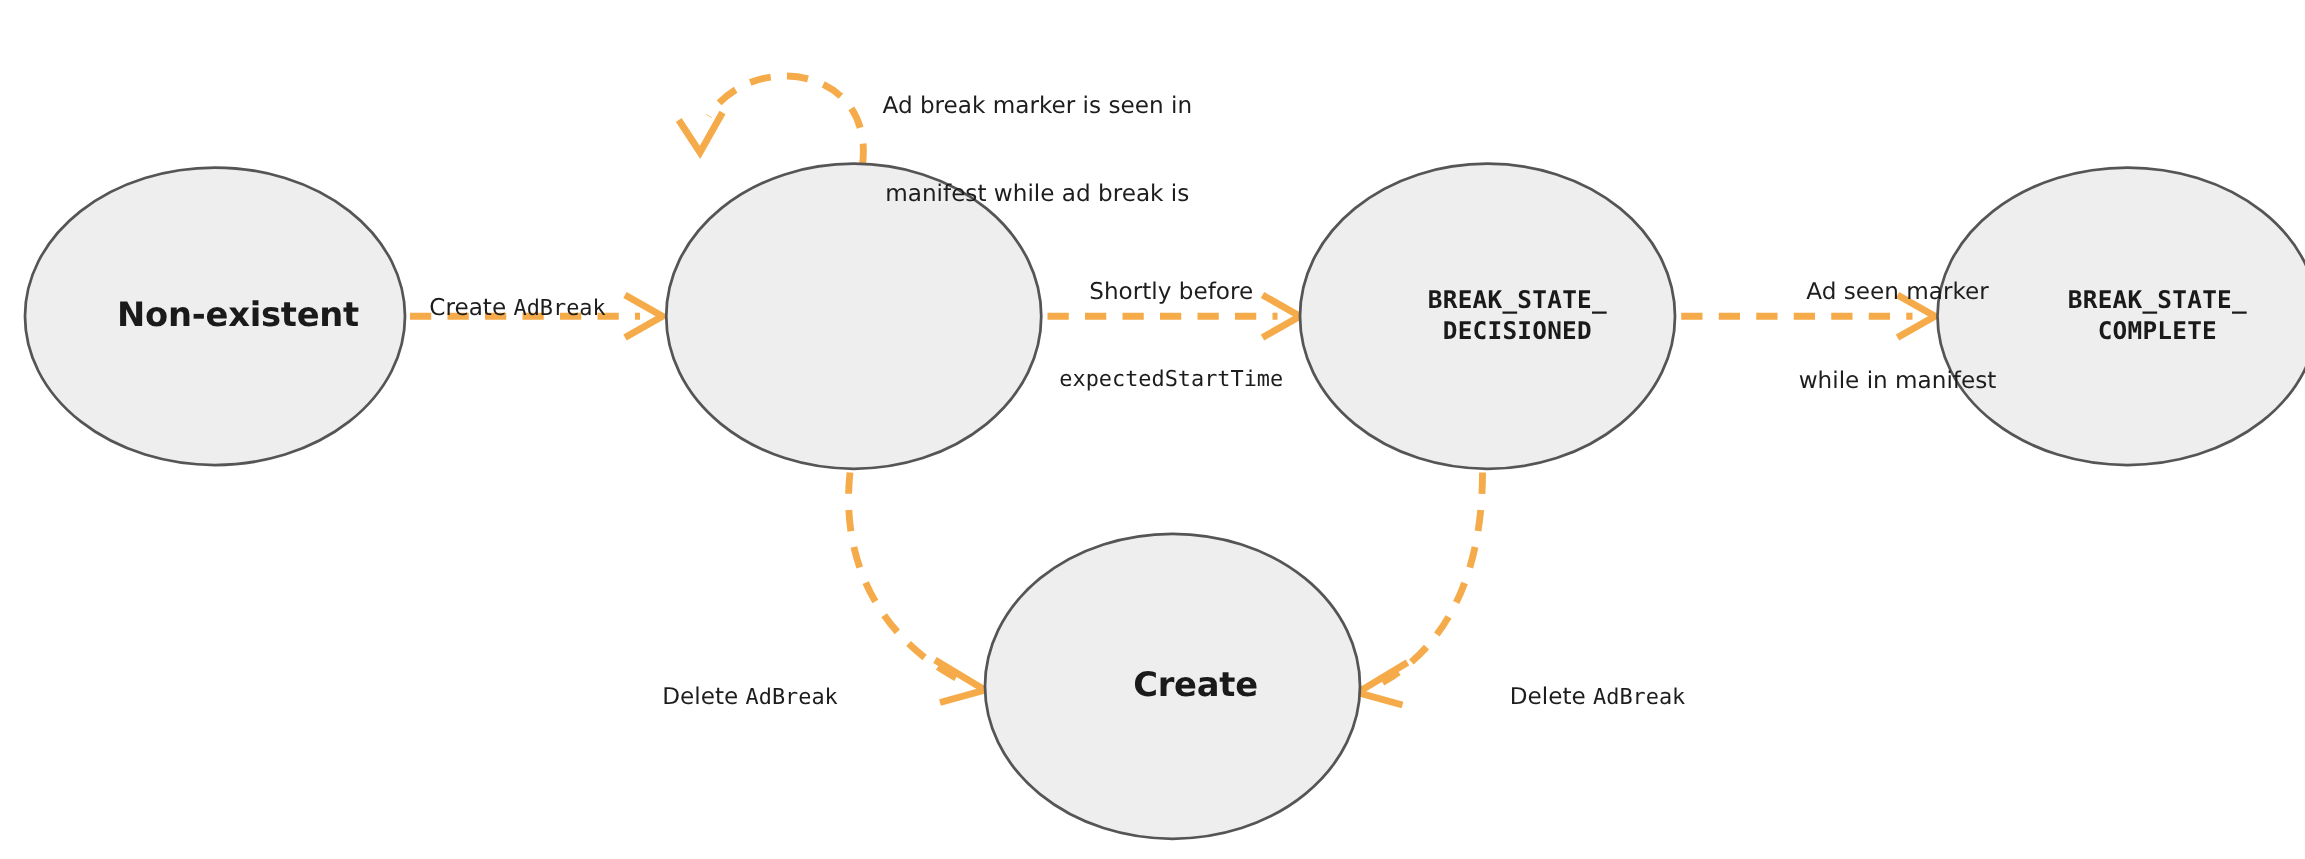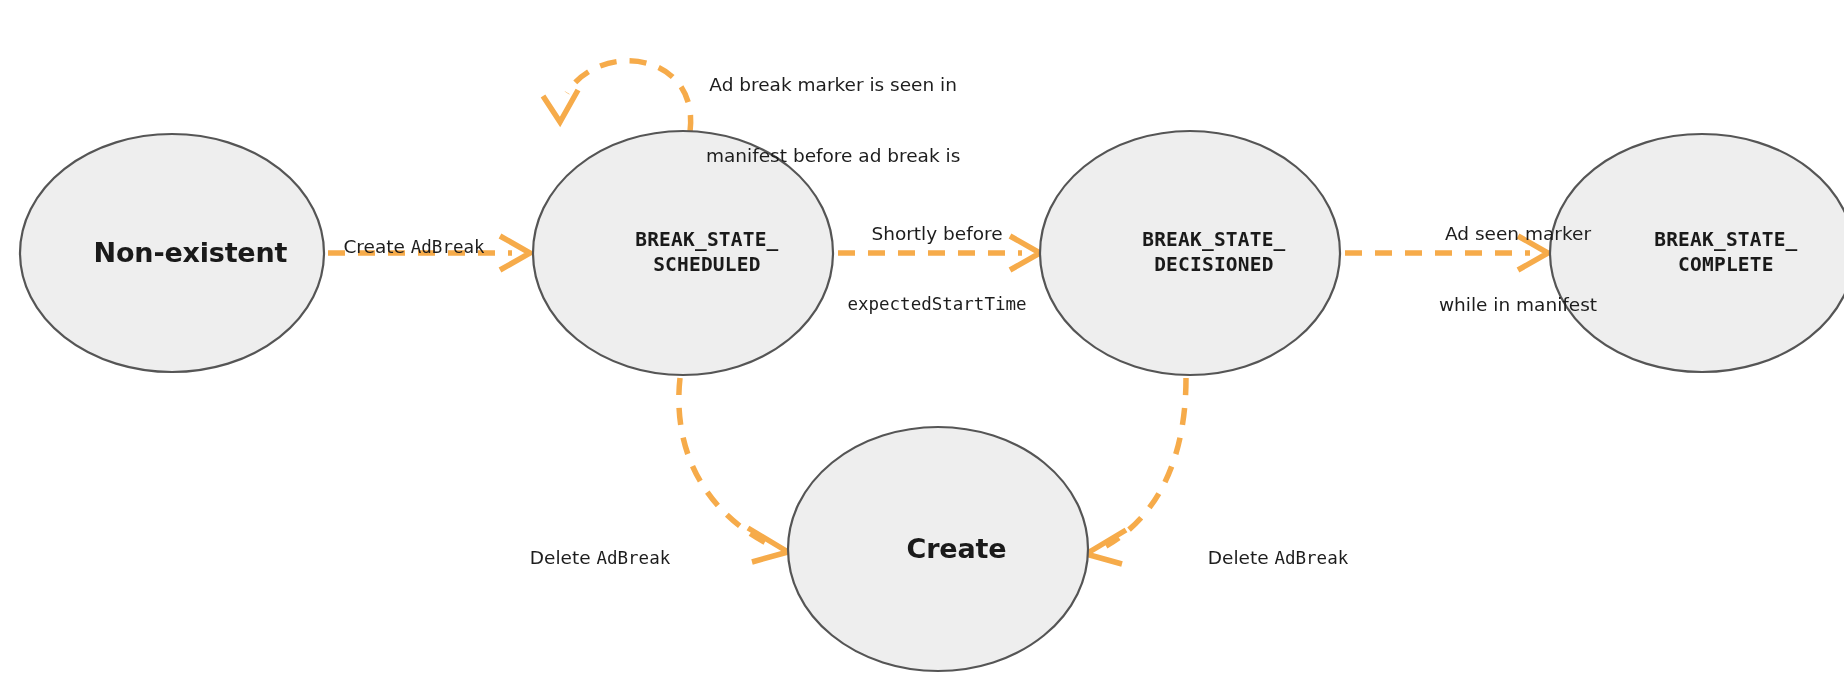--- a/index.html
+++ b/index.html
@@ -110,24 +110,20 @@
     <ellipse class="node-shape" cx="683" cy="253" rx="150" ry="122"></ellipse>
     <ellipse class="node-shape" cx="1190" cy="253" rx="150" ry="122"></ellipse>
     <ellipse class="node-shape" cx="1702" cy="253" rx="152" ry="119"></ellipse>
     <ellipse class="node-shape" cx="938" cy="549" rx="150" ry="122"></ellipse>
   </svg>
 
   <div class="label node-label sans" style="left:172px;top:253px;">
     <span class="ln">Non-existent</span>
   </div>
 
-  <div class="label node-label mono" style="left:683px;top:253px;">
-    <span class="ln">BREAK_STATE_</span>
-    <span class="ln">SCHEDULED</span>
-  </div>
 
   <div class="label node-label mono" style="left:1190px;top:253px;">
     <span class="ln">BREAK_STATE_</span>
     <span class="ln">DECISIONED</span>
   </div>
 
   <div class="label node-label mono" style="left:1702px;top:253px;">
     <span class="ln">BREAK_STATE_</span>
     <span class="ln">COMPLETE</span>
   </div>
@@ -135,21 +131,21 @@
   <div class="label node-label sans" style="left:938px;top:549px;">
     <span class="ln">Create</span>
   </div>
 
   <div class="label edge-label center" style="left:414px;top:188px;">
     <span class="ln"><span>Create </span><span class="code">AdBreak</span></span>
   </div>
 
   <div class="label edge-label left" style="left:706px;top:26px;">
     <span class="ln">Ad break marker is seen in</span>
-    <span class="ln">manifest before ad break is</span>
+    <span class="ln">manifest while ad break is</span>
   </div>
 
   <div class="label edge-label center" style="left:937px;top:175px;">
     <span class="ln">Shortly before</span>
     <span class="ln code">expectedStartTime</span>
   </div>
 
   <div class="label edge-label center" style="left:1518px;top:175px;">
     <span class="ln">Ad seen marker</span>
     <span class="ln">while in manifest</span>

